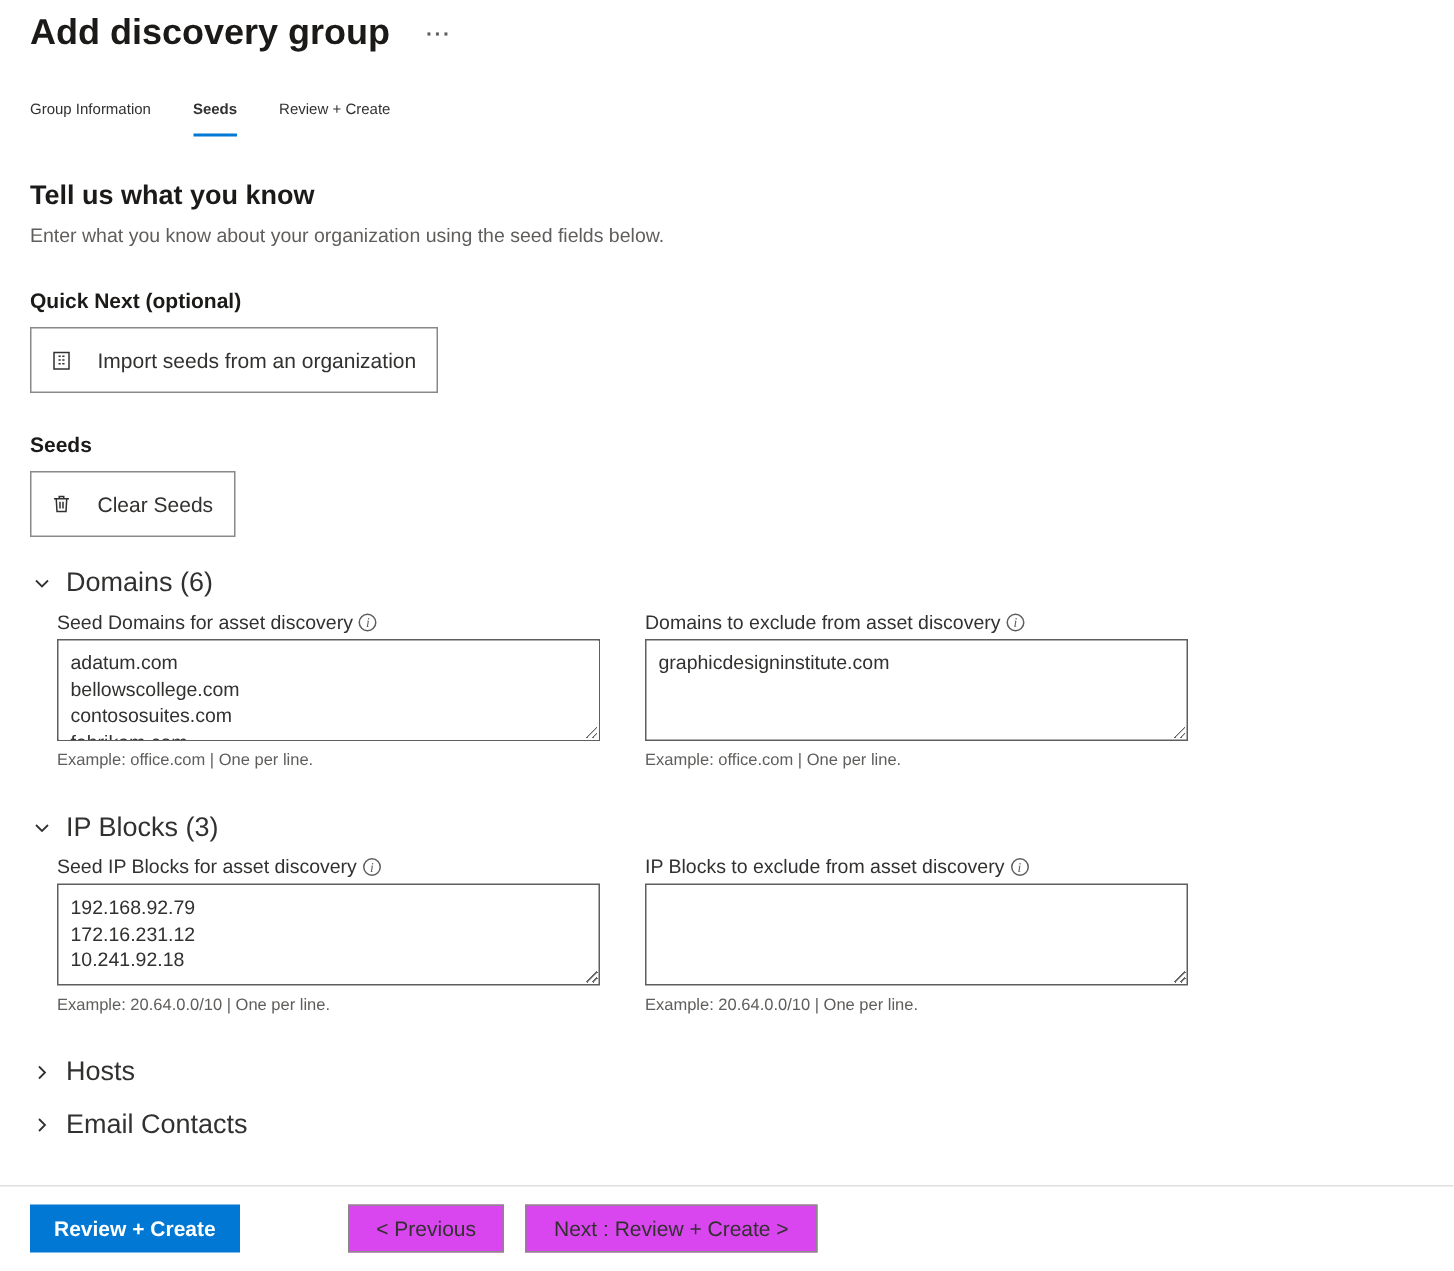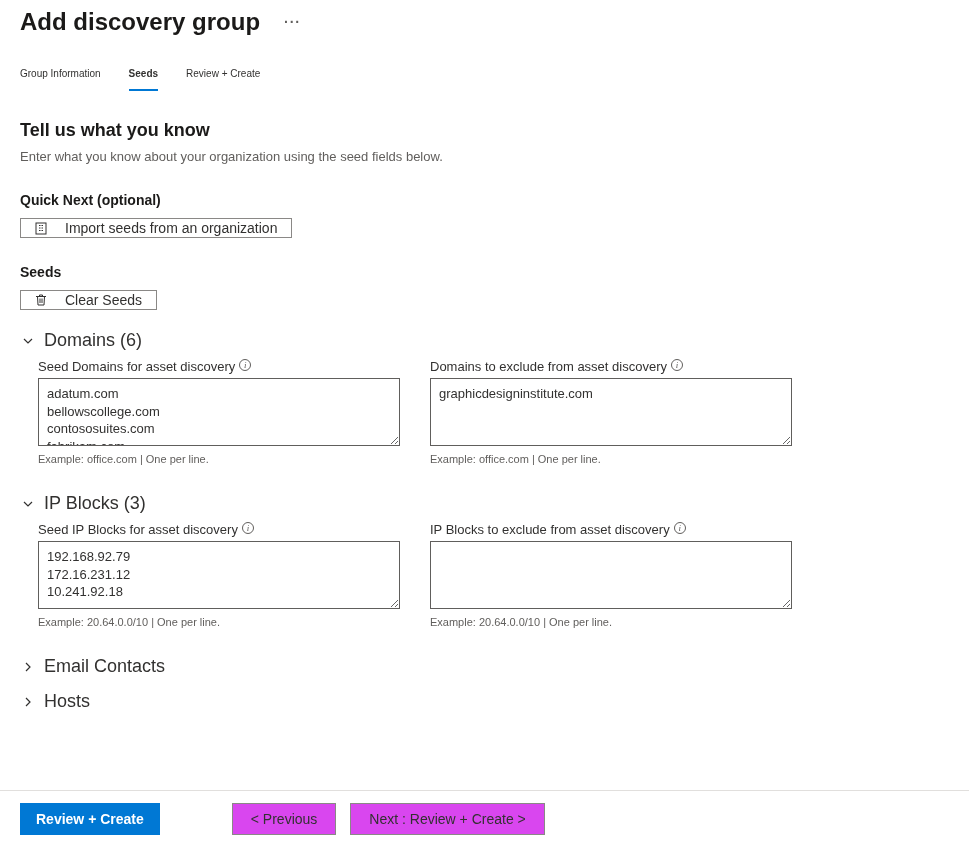--- a/index.html
+++ b/index.html
@@ -66,21 +66,21 @@
       display: inline-flex;
       align-items: center;
       gap: 16px;
       border: 1px solid #8a8886;
       background: #fff;
       padding: 6px 14px 6px 12px;
       font-size: 14px;
       cursor: pointer;
       font-family: inherit;
       color: #323130;
-      height: 20px;
+      height: 44px;
     }
     .btn-secondary .icon-slot {
       width: 16px;
       height: 16px;
       display: inline-flex;
       align-items: center;
       justify-content: center;
     }
     .quick-start { margin-bottom: 26px; }
     .seeds-block { margin-bottom: 20px; }
@@ -107,21 +107,21 @@
       gap: 30px;
       margin-bottom: 28px;
     }
     .collapsed-spacer { margin-bottom: 14px; }
     .col { flex: 0 0 362px; }
     .field-label {
       font-size: 13px;
       color: #323130;
       margin-bottom: 4px;
       display: flex;
-      align-items: flex-start;
+      align-items: center;
       gap: 4px;
     }
     .info-icon {
       width: 12px;
       height: 12px;
       border: 1px solid #605e5c;
       border-radius: 50%;
       display: inline-flex;
       align-items: center;
       justify-content: center;
@@ -293,30 +293,30 @@
       <div class="hint">Example: 20.64.0.0/10 | One per line.</div>
     </div>
   </div>
 
   <div class="accordion-header collapsed-spacer">
     <span class="chev">
       <svg width="12" height="12" viewBox="0 0 12 12" fill="none" stroke="#323130" stroke-width="1.2">
           <polyline points="4,2 8,6 4,10"></polyline>
         </svg>
     </span>
-    <span>Email Contacts</span>
+    <span>Hosts</span>
   </div>
 
   <div class="accordion-header collapsed-spacer">
     <span class="chev">
       <svg width="12" height="12" viewBox="0 0 12 12" fill="none" stroke="#323130" stroke-width="1.2">
           <polyline points="4,2 8,6 4,10"></polyline>
         </svg>
     </span>
-    <span>Hosts</span>
+    <span>Email Contacts</span>
   </div>
 </div>
 
 <div class="footer">
   <button class="btn-primary">Review + Create</button>
   <span class="spacer"></span>
   <button class="btn-outline">&lt; Previous</button>
   <span class="gap"></span>
   <button class="btn-outline">Next : Review + Create &gt;</button>
 </div>

